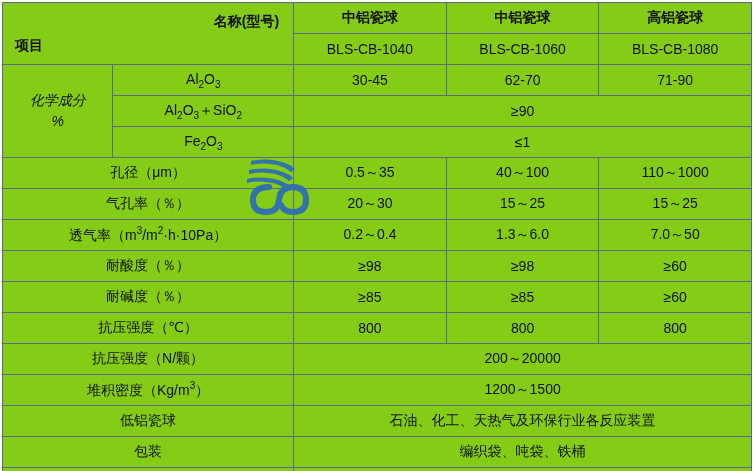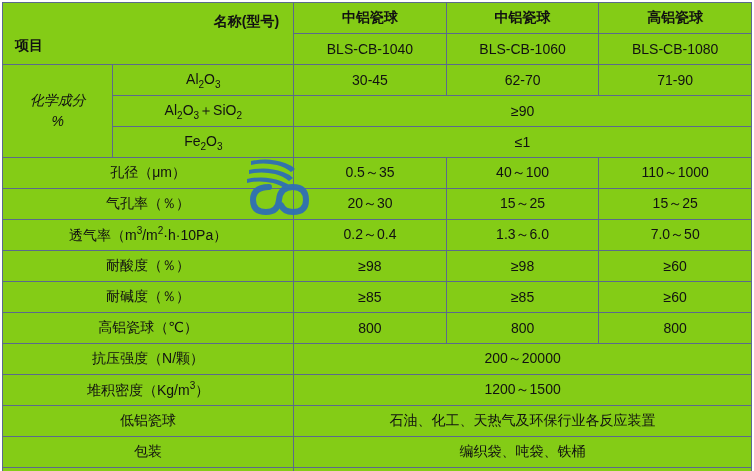--- a/index.html
+++ b/index.html
@@ -185,21 +185,21 @@
     </tr>
 
     <tr>
       <td colspan="2" class="rowlabel">耐碱度（％）</td>
       <td>≥85</td>
       <td>≥85</td>
       <td>≥60</td>
     </tr>
 
     <tr>
-      <td colspan="2" class="rowlabel">高铝瓷球（℃）</td>
+      <td colspan="2" class="rowlabel">抗压强度（℃）</td>
       <td>800</td>
       <td>800</td>
       <td>800</td>
     </tr>
 
     <tr>
       <td colspan="2" class="rowlabel">抗压强度（N/颗）</td>
       <td colspan="3">200～20000</td>
     </tr>
 

